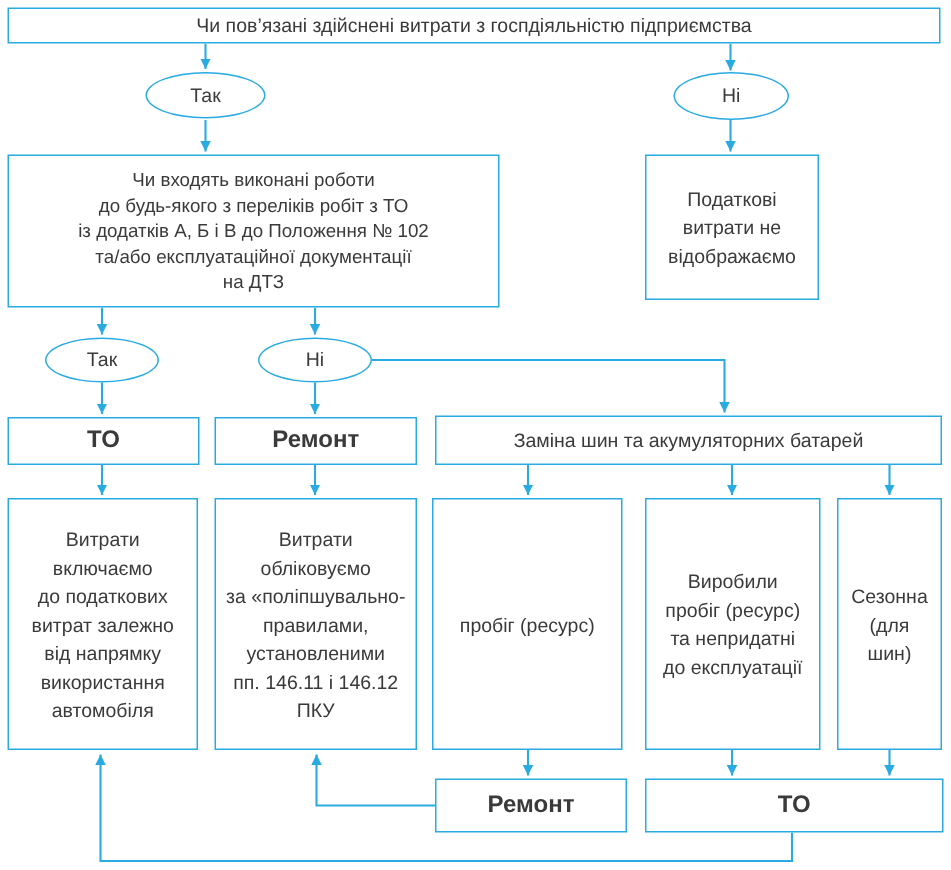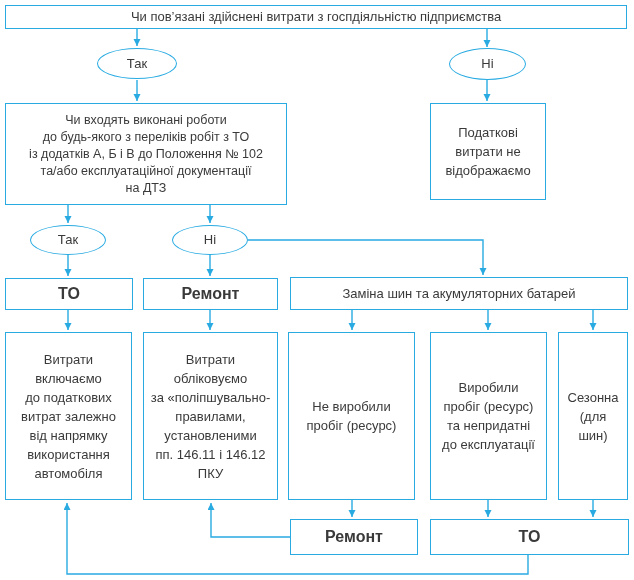--- a/index.html
+++ b/index.html
@@ -76,21 +76,21 @@
     <path class="link" marker-end="url(#ah)" d="M290,537 H211 V503"></path>
     <path class="link" marker-end="url(#ah)" d="M528,555 V574 H67 V503"></path>
   </svg>
 
   <div class="node" style="left:5px;top:5px;width:622px;height:24px">Чи пов’язані здійснені витрати з госпдіяльністю підприємства</div>
 
   <div class="node oval" style="left:97px;top:48px;width:80px;height:31px">Так</div>
 
   <div class="node oval" style="left:449px;top:48px;width:77px;height:32px">Ні</div>
 
-  <div class="node lh17" style="left:5px;top:103px;width:282px;height:102px">
+  <div class="node lh17" style="left:5px;top:103px;width:328px;height:102px">
       <div><span>Чи входять виконані роботи</span></div>
       <div><span>до будь-якого з переліків робіт з ТО</span></div>
       <div><span>із </span><span class="it">додатків А, Б і В до Положення № 102</span></div>
       <div><span>та/або експлуатаційної документації</span></div>
       <div><span>на ДТЗ</span></div>
     </div>
 
   <div class="node lh19" style="left:430px;top:103px;width:116px;height:97px">
       <div><span>Податкові</span></div>
       <div><span>витрати не</span></div>
@@ -121,21 +121,20 @@
       <div><span>Витрати</span></div>
       <div><span>обліковуємо</span></div>
       <div><span>за «поліпшувально-</span></div>
       <div><span>правилами,</span></div>
       <div><span>установленими</span></div>
       <div><span class="it">пп. 146.11 і 146.12</span></div>
       <div><span class="it">ПКУ</span></div>
     </div>
 
   <div class="node lh19" style="left:288px;top:332px;width:127px;height:168px">
-      <div><span>Не виробили</span></div>
       <div><span>пробіг (ресурс)</span></div>
     </div>
 
   <div class="node lh19" style="left:430px;top:332px;width:117px;height:168px">
       <div><span>Виробили</span></div>
       <div><span>пробіг (ресурс)</span></div>
       <div><span>та непридатні</span></div>
       <div><span>до експлуатації</span></div>
     </div>
 

